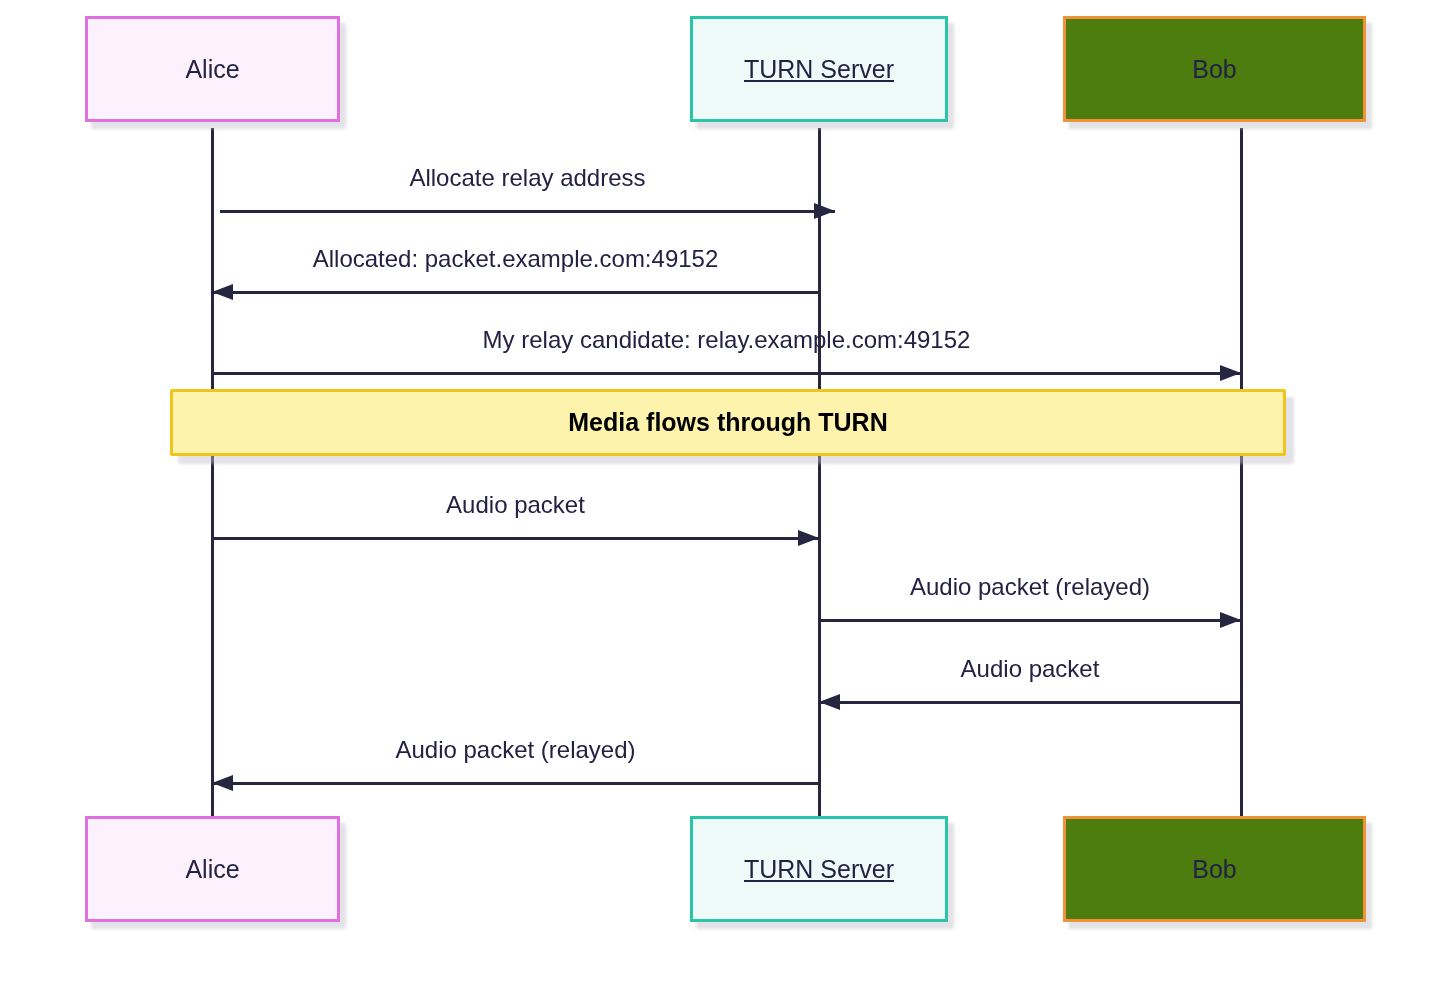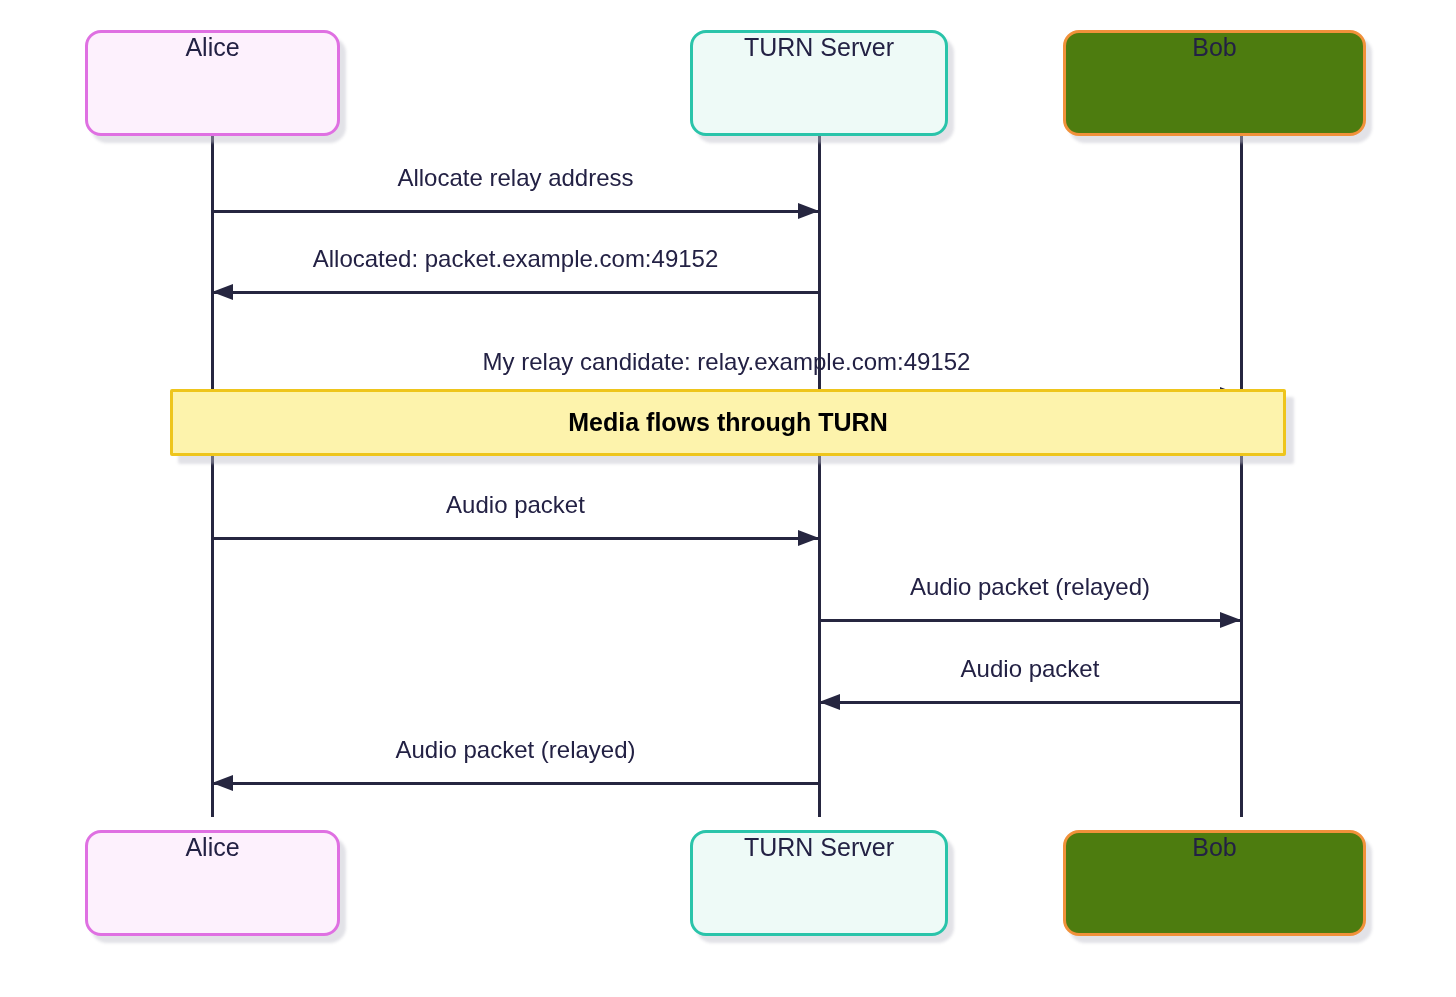--- a/index.html
+++ b/index.html
@@ -26,35 +26,35 @@
     background: #262640;
   }
   .lifeline.alice { left: 211px; }
   .lifeline.turn  { left: 818px; }
   .lifeline.bob   { left: 1240px; }
 
   
   .actor-box {
     position: absolute;
     height: 106px;
-    border-radius: 16px;
+    border-radius: 0;
     border: 3px solid;
     display: flex;
+    align-items: center;
     justify-content: center;
     font-size: 25px;
     font-weight: 400;
     color: #232144;
     box-shadow: 6px 7px 3px rgba(190, 190, 202, 0.45);
     box-sizing: border-box;
     background: #fff;
     z-index: 3;
-    margin-top: 14px;
   }
   .actor-box.alice { background: #fdf1fd; border-color: #df70e2; left: 85px;  width: 255px; }
-  .actor-box.turn  { background: #eefaf7; border-color: #2ac4aa; left: 690px; width: 258px; }
+  .actor-box.turn  { background: #eefaf7; border-color: #2ac4aa; left: 690px; width: 258px; text-decoration: underline; }
   .actor-box.bob   { background: #4d7c0f; border-color: #f1913a; left: 1063px; width: 303px; }
   .actor-box.row-top    { top: 16px; }
   .actor-box.row-bottom { top: 816px; }
 
   
   .message {
     position: absolute;
     height: 52px;
     z-index: 2;
   }
@@ -85,23 +85,23 @@
     border-bottom: 8px solid transparent;
   }
   .arrow-head.right {
     right: 0;
     border-left: 21px solid #262640;
   }
   .arrow-head.left {
     left: 0;
     border-right: 21px solid #262640;
   }
-  .m1 { left: 212px; top: 164px; width: 607px; }
+  .m1 { left: 220px; top: 164px; width: 607px; padding-left: 8px; }
   .m2 { left: 212px; top: 245px; width: 607px; }
-  .m3 { left: 212px; top: 326px; width: 1029px; margin-top: 22px; }
+  .m3 { left: 212px; top: 326px; width: 1029px; }
   .m4 { left: 212px; top: 491px; width: 607px; }
   .m5 { left: 819px; top: 573px; width: 422px; }
   .m6 { left: 819px; top: 655px; width: 422px; }
   .m7 { left: 212px; top: 736px; width: 607px; }
 
   
   .note {
     position: absolute;
     left: 170px;
     top: 389px;

